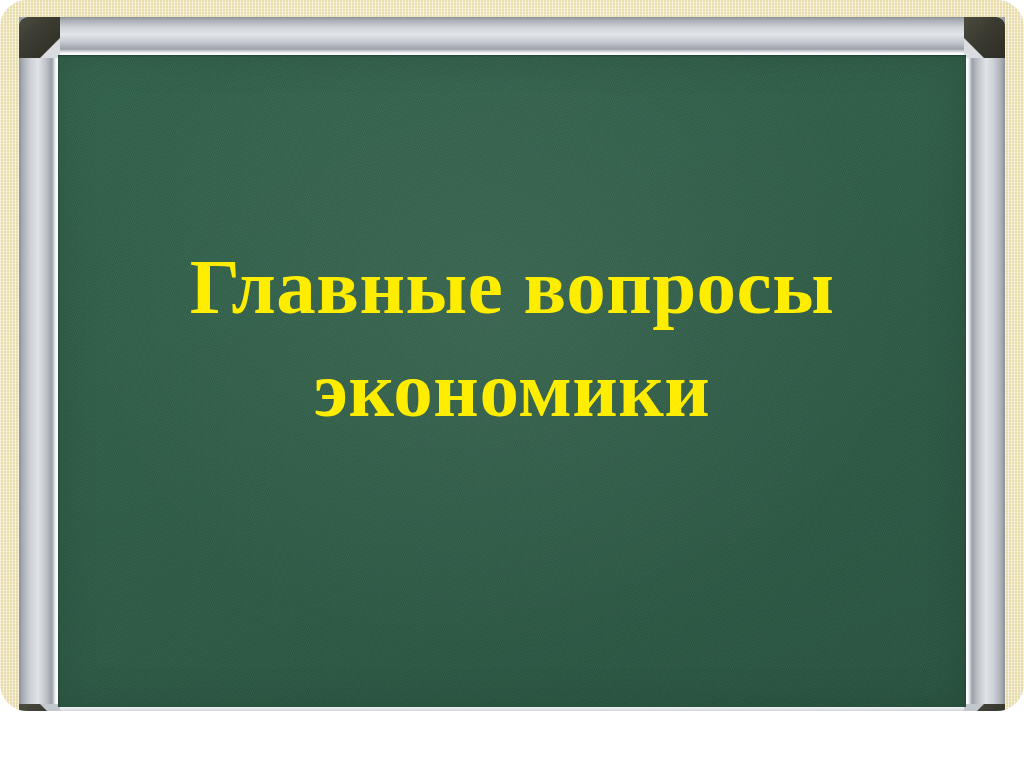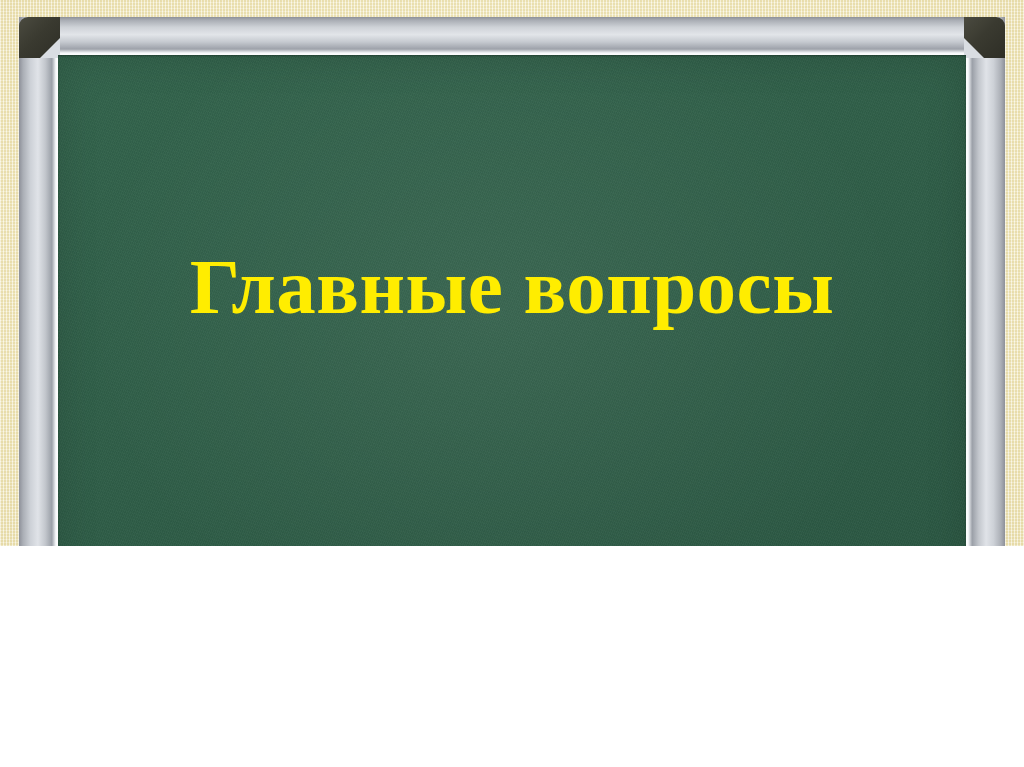--- a/index.html
+++ b/index.html
@@ -5,37 +5,38 @@
 <style>
   html, body {
     margin: 0;
     padding: 0;
     background: #ffffff;
   }
 
   #slide-root {
     position: relative;
     width: 1024px;
-    height: 546px;
+    height: 711px;
     overflow: hidden;
     font-family: "Liberation Serif", "DejaVu Serif", serif;
     
     background-color: #f5eec6;
     background-image:
       repeating-linear-gradient(90deg,
         rgba(255,255,255,0.50) 0px,
         rgba(255,255,255,0.50) 1px,
         rgba(227,213,160,0.30) 1px,
         rgba(227,213,160,0.30) 3px),
       repeating-linear-gradient(0deg,
         rgba(255,255,255,0.34) 0px,
         rgba(255,255,255,0.34) 1px,
         rgba(219,203,146,0.26) 1px,
         rgba(219,203,146,0.26) 3px),
       radial-gradient(ellipse at 50% 45%, #f9f3d6 0%, #f3ecc2 55%, #ece3b4 100%);
+    border-radius: 27px;
   }
 
   
   #board {
     position: absolute;
     left: 19px;
     top: 17px;
     width: 986px;
     height: 728px;
   }
@@ -213,17 +214,18 @@
 
     <div class="corner corner-tl"></div>
     <div class="corner corner-tr"></div>
     <div class="corner corner-bl"></div>
     <div class="corner corner-br"></div>
 
     <div id="chalk-surface">
 
       <div id="title-block">
         <div class="title-line">Главные вопросы</div>
+        <div class="title-line">экономики</div>
       </div>
 
     </div>
   </div>
 </div>
 
 </body></html>

